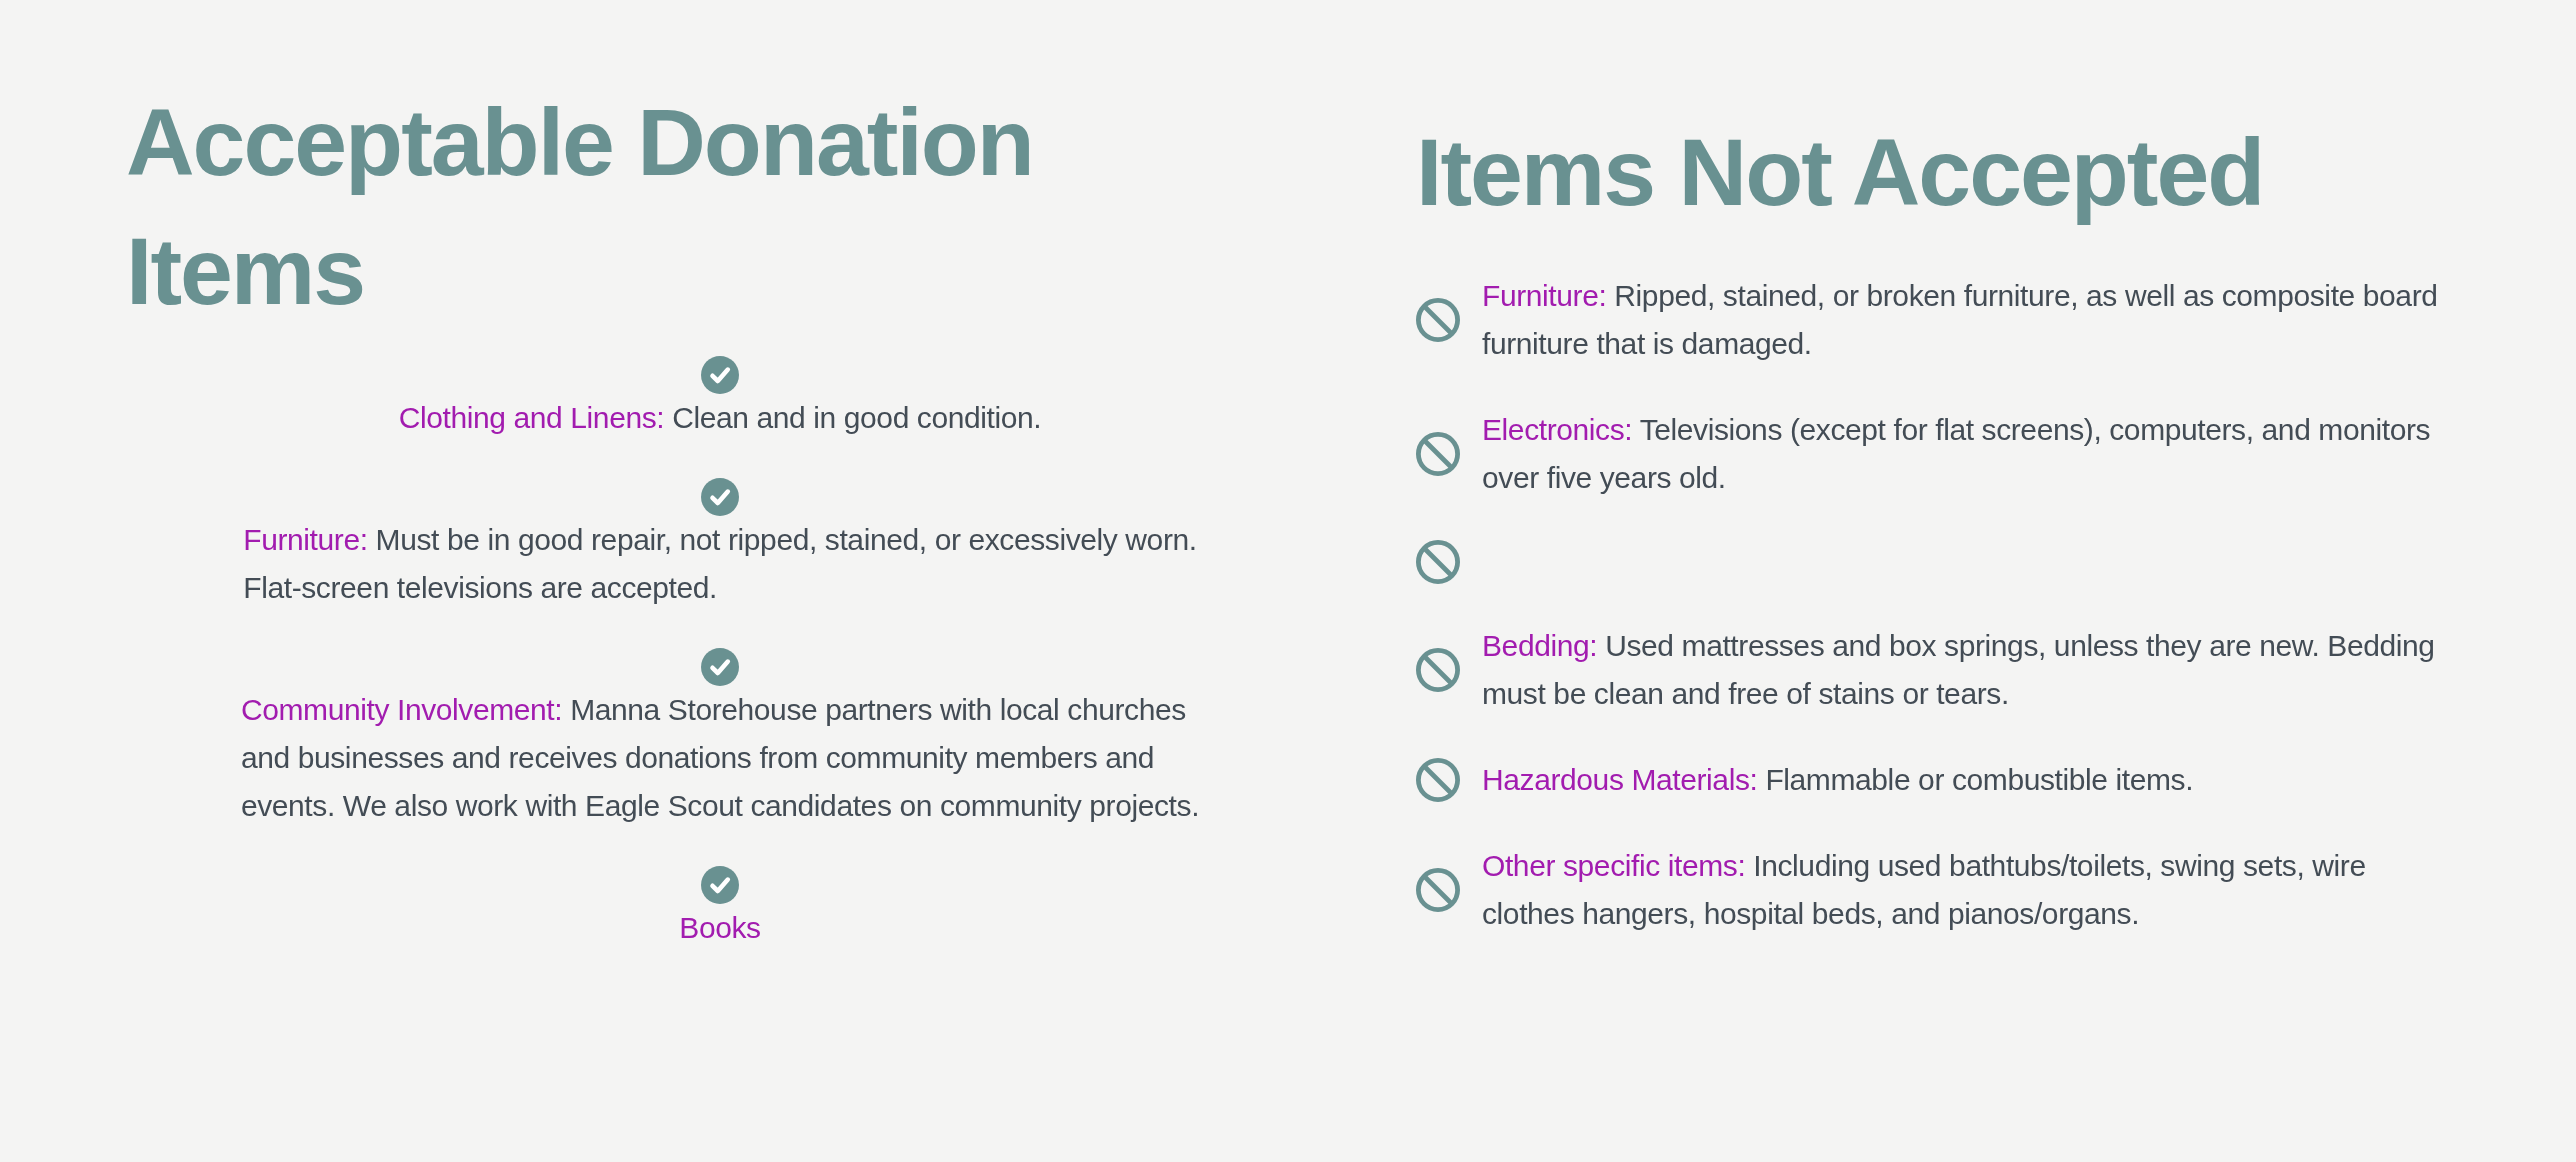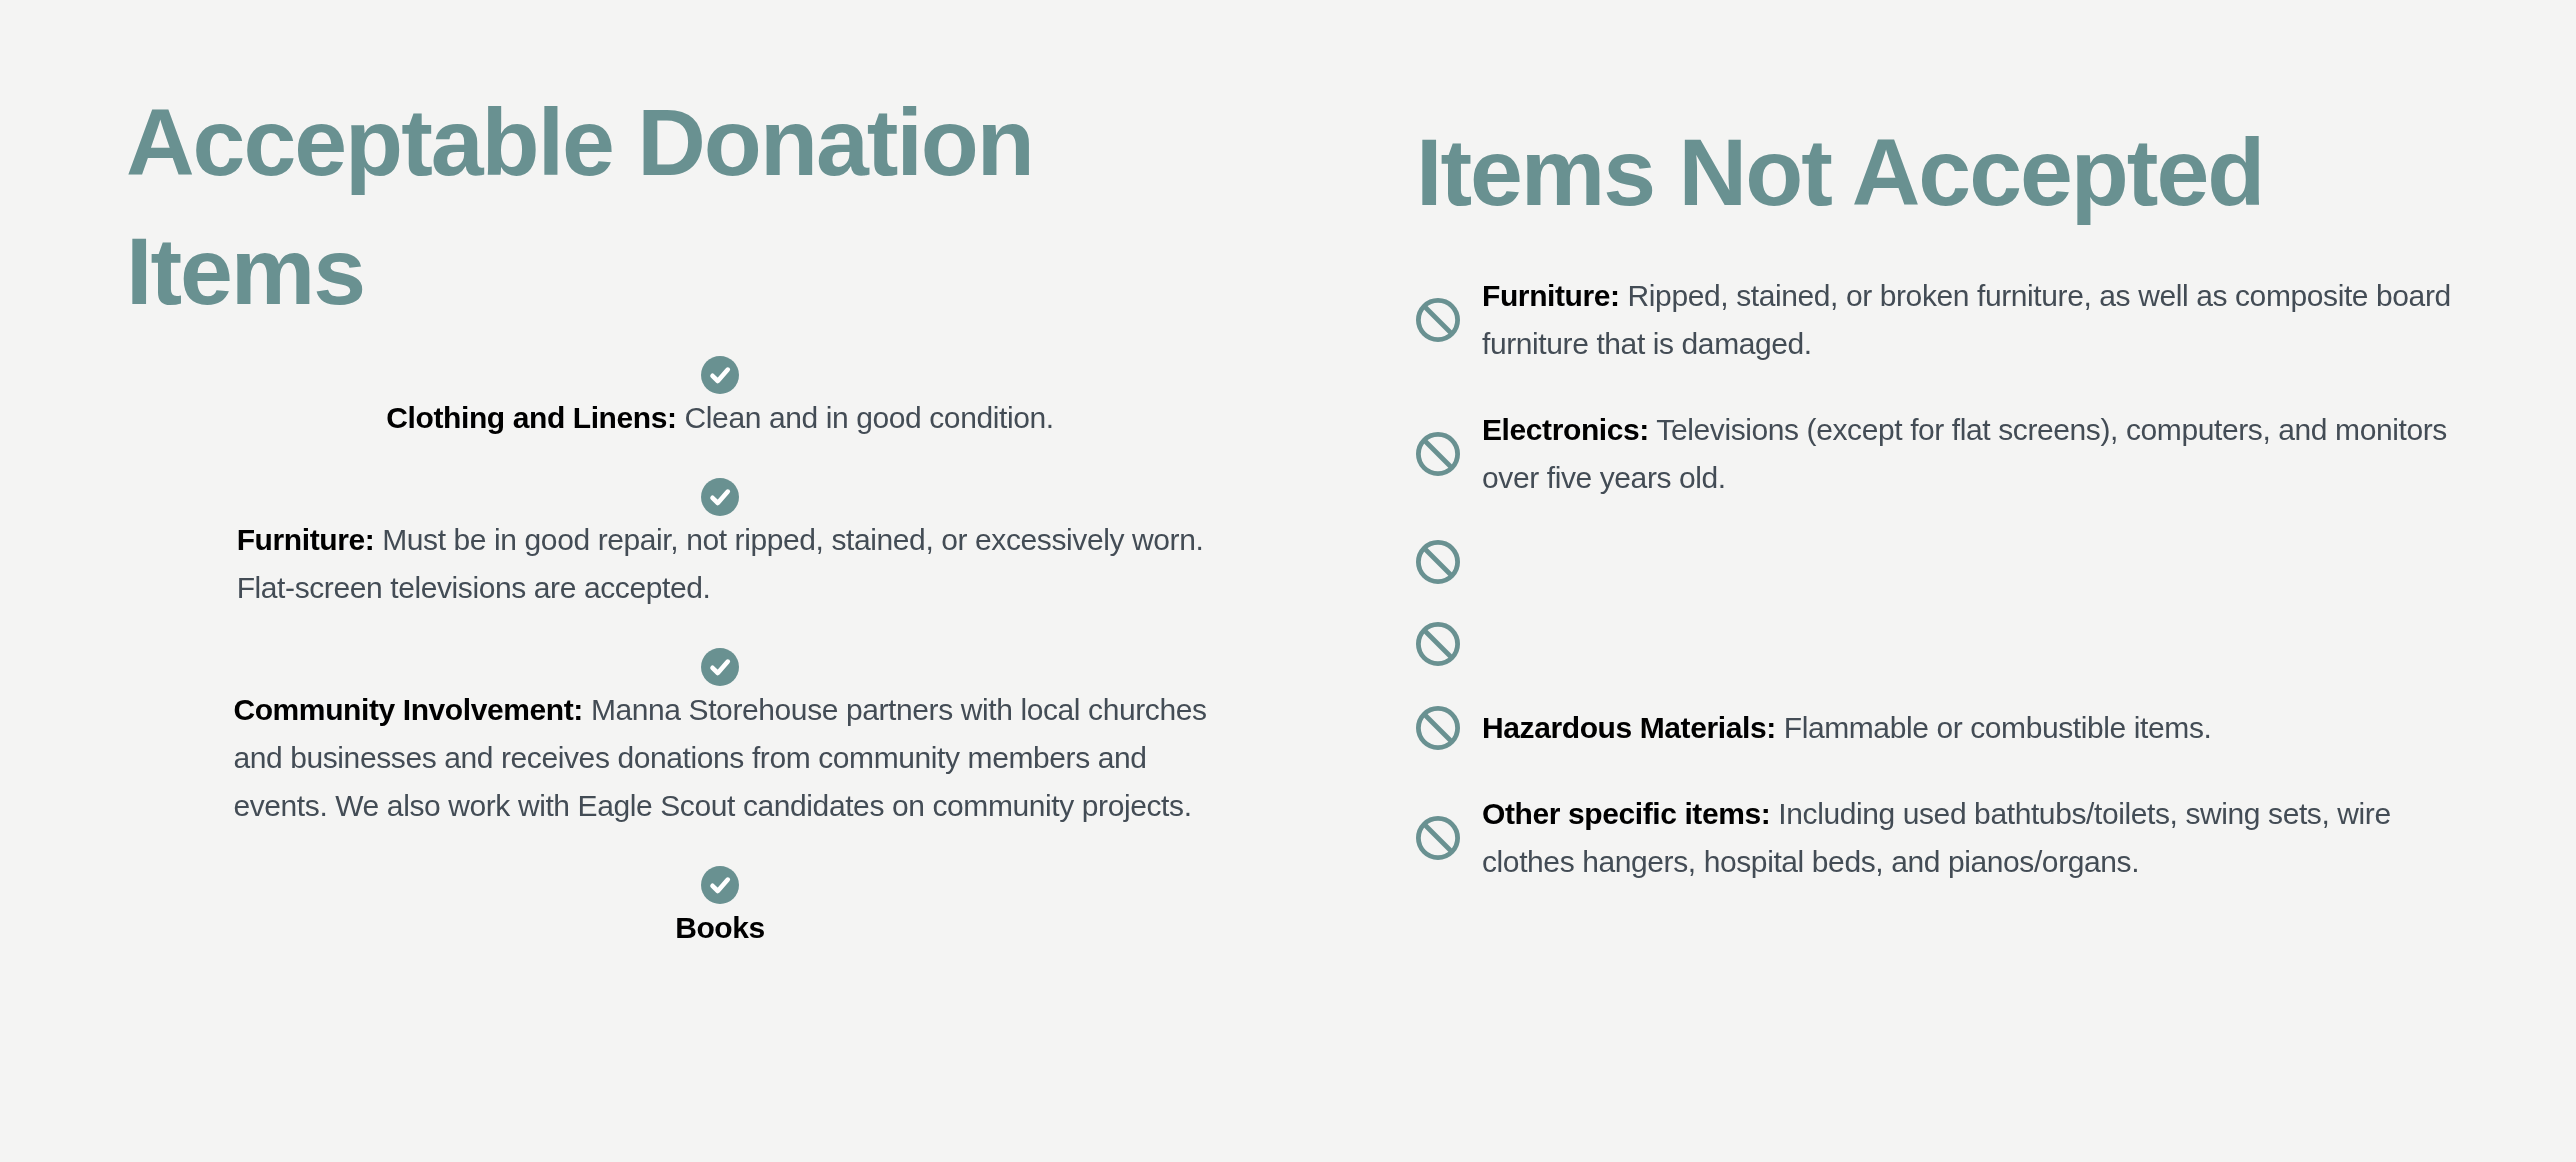--- a/index.html
+++ b/index.html
@@ -41,21 +41,21 @@
   .check-icon svg { display: block; width: 38px; height: 38px; }
   .ban-icon svg { display: block; width: 44px; height: 44px; }
 
   .item-text {
     font-size: 30px;
     line-height: 48px;
     letter-spacing: -0.4px;
     color: #434c55;
   }
   .item-desc { white-space: pre-line; }
-  .item-label { font-weight: 700; color: #000000; }
+  .item-label { font-weight: 400; color: #a21caf; }
 </style>
 </head>
 <body>
 
 <div class="page">
 
   <section class="column column-accepted">
     <h2 class="section-title">Acceptable Donation Items</h2>
     <div class="item-list">
 
@@ -142,20 +142,22 @@
           </span>
       </div>
 
       <div class="list-item">
         <span class="item-icon ban-icon">
             <svg viewBox="0 0 44 44">
               <circle cx="22" cy="22" r="19.6" fill="none" stroke="#699191" stroke-width="4.8"></circle>
               <line x1="9" y1="9" x2="35" y2="35" stroke="#699191" stroke-width="4.8"></line>
             </svg>
           </span>
+        <div class="item-text"><b class="item-label">Bedding:</b> <span class="item-desc">Used mattresses and box springs, unless they are new. Bedding
+must be clean and free of stains or tears.</span></div>
       </div>
 
       <div class="list-item">
         <span class="item-icon ban-icon">
             <svg viewBox="0 0 44 44">
               <circle cx="22" cy="22" r="19.6" fill="none" stroke="#699191" stroke-width="4.8"></circle>
               <line x1="9" y1="9" x2="35" y2="35" stroke="#699191" stroke-width="4.8"></line>
             </svg>
           </span>
         <div class="item-text"><b class="item-label">Hazardous Materials:</b> <span class="item-desc">Flammable or combustible items.</span></div>

